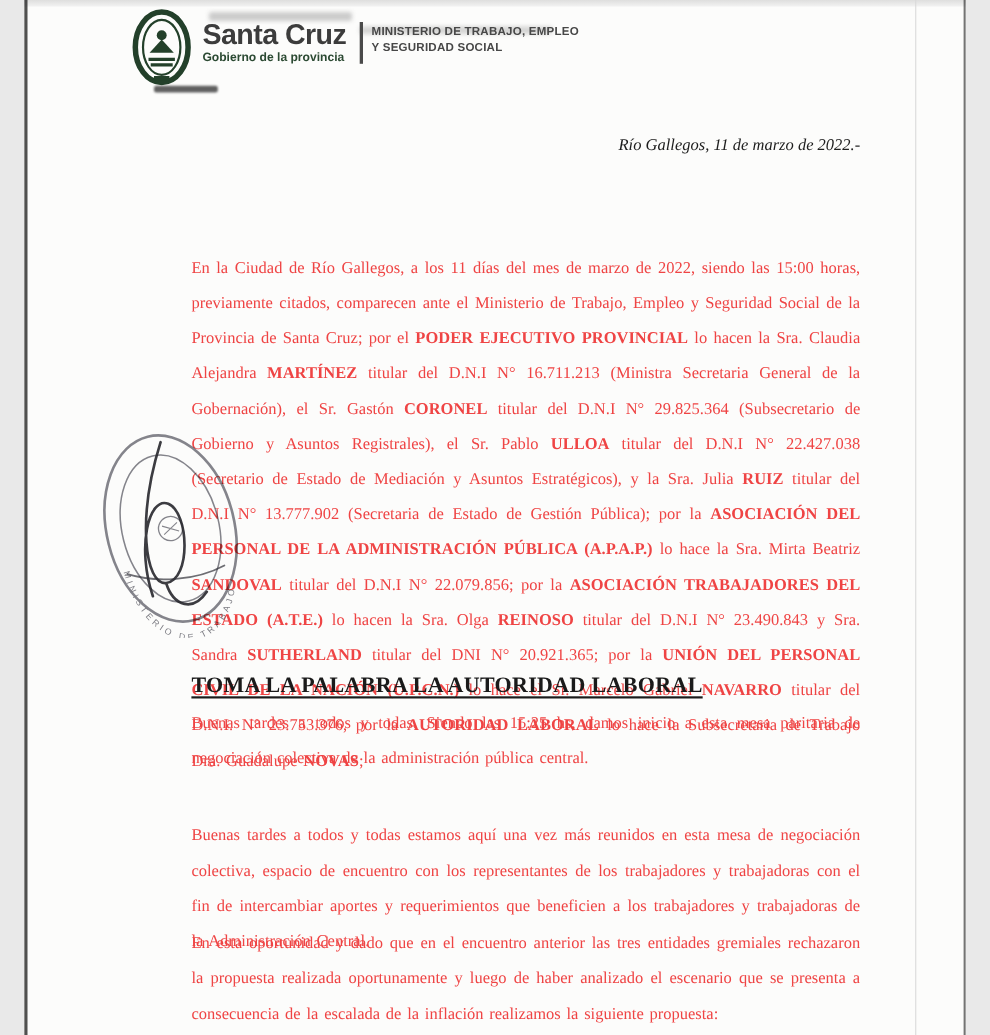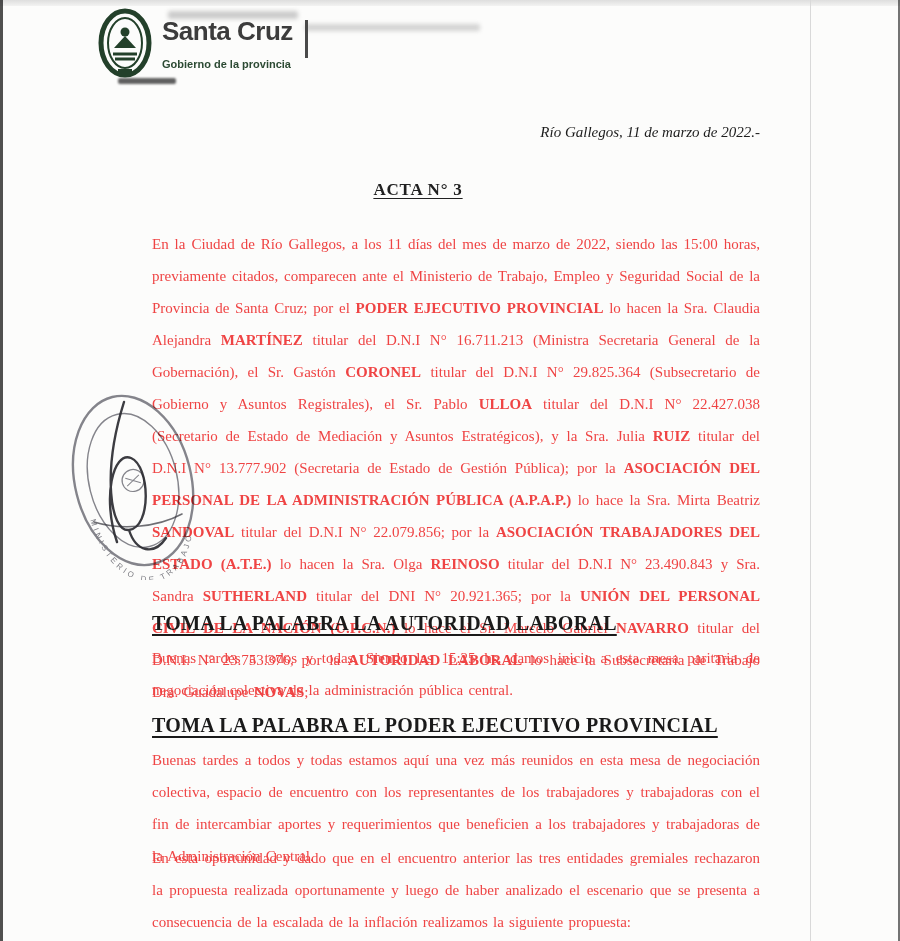--- a/index.html
+++ b/index.html
@@ -1,36 +1,37 @@
 <!DOCTYPE html>
 <html><head>
 <meta charset="utf-8">
 <style>
   html,body{margin:0;padding:0;background:#e9e9e9;}
   .page{
-    position:relative;width:900px;height:941px;background:#fcfcfb;
+    position:relative;width:832px;height:941px;background:#fcfcfb;
     font-family:"Liberation Serif", serif;color:#212121;overflow:hidden;
     margin:0 auto;
+    padding-left:24px;
   }
   
   .scan-top{position:absolute;left:0;top:0;width:900px;height:6px;
     background:linear-gradient(#b9b9b9,#e7e7e7);opacity:.45;}
   .scan-left{position:absolute;left:0;top:0;width:3px;height:941px;background:#242424;opacity:.8;}
   .scan-right{position:absolute;right:0;top:0;width:2px;height:941px;background:#2a2a2a;opacity:.65;}
   .scan-fold{position:absolute;left:810px;top:0;width:1px;height:941px;background:#d9d9d9;}
   .smudge{position:absolute;background:#9b9b9b;filter:blur(2px);border-radius:2px;}
   .smudge.s1{left:168px;top:11px;width:130px;height:8px;opacity:.5;}
   .smudge.s2{left:305px;top:24px;width:175px;height:7px;opacity:.42;}
   .smudge.s3{left:118px;top:78px;width:58px;height:6px;background:#3a3a3a;filter:blur(1px);opacity:.8;}
   
   .hdr{position:absolute;left:98px;top:8px;height:72px;display:flex;align-items:flex-start;}
   .seal{width:54px;height:70px;}
   .brand{margin-left:10px;padding-top:10px;font-family:"Liberation Sans", sans-serif;}
   .brand-name{font-size:26px;font-weight:700;color:#3c3c3c;letter-spacing:-.5px;line-height:1;}
-  .brand-sub{font-size:11px;font-weight:700;color:#2c4a33;margin-top:14px;}
+  .brand-sub{font-size:11px;font-weight:700;color:#2c4a33;margin-top:2px;}
   .hdr-sep{width:3px;height:38px;background:#4a4a4a;margin:12px 8px 0 12px;}
   .ministry{padding-top:14px;font-family:"Liberation Sans", sans-serif;
     font-size:10.5px;font-weight:700;color:#474747;line-height:1.35;letter-spacing:.2px;}
   
   .dateblock{position:absolute;left:400px;top:122px;width:360px;text-align:right;
     font-size:15px;color:#1d1d1d;line-height:1.45;font-weight:400;font-style:italic;}
   
   .title{position:absolute;left:152px;top:180px;width:608px;text-align:center;}
   .title span{display:inline-block;transform:translateX(-38px);font-size:17px;font-weight:700;
     text-decoration:underline;text-underline-offset:3px;letter-spacing:.8px;}
@@ -75,36 +76,36 @@
         <path d="M16 40 L27 28 L38 40 Z" fill="#23402a"></path>
         <path d="M15 46 h24 M17 51 h20" stroke="#23402a" stroke-width="3"></path>
         <path d="M20 63 h14" stroke="#23402a" stroke-width="4"></path>
       </svg>
     </span>
     <div class="brand">
       <div class="brand-name">Santa Cruz</div>
       <div class="brand-sub">Gobierno de la provincia</div>
     </div>
     <div class="hdr-sep"></div>
+    <div class="ministry">
+      <div>MINISTERIO DE TRABAJO, EMPLEO</div>
+      <div>Y SEGURIDAD SOCIAL</div>
+    </div>
   </div>
 
   <div class="dateblock">
     <div>Río Gallegos, 11 de marzo de 2022.-</div>
   </div>
 
-  <div class="title">
-    <span>ACTA N° 3</span>
-  </div>
 
   <div class="para p-open"><span>En la Ciudad de Río Gallegos, a los 11 días del mes de marzo de 2022, siendo las 15:00 horas, previamente citados, comparecen ante el Ministerio de Trabajo, Empleo y Seguridad Social de la Provincia de Santa Cruz; por el </span><span class="b">PODER EJECUTIVO PROVINCIAL</span><span> lo hacen la Sra. Claudia Alejandra </span><span class="b">MARTÍNEZ</span><span> titular del D.N.I N° 16.711.213 (Ministra Secretaria General de la Gobernación), el Sr. Gastón </span><span class="b">CORONEL</span><span> titular del D.N.I N° 29.825.364 (Subsecretario de Gobierno y Asuntos Registrales), el Sr. Pablo </span><span class="b">ULLOA</span><span> titular del D.N.I N° 22.427.038 (Secretario de Estado de Mediación y Asuntos Estratégicos), y la Sra. Julia </span><span class="b">RUIZ</span><span> titular del D.N.I N° 13.777.902 (Secretaria de Estado de Gestión Pública); por la </span><span class="b">ASOCIACIÓN DEL PERSONAL DE LA ADMINISTRACIÓN PÚBLICA (A.P.A.P.)</span><span> lo hace la Sra. Mirta Beatriz </span><span class="b">SANDOVAL</span><span> titular del D.N.I N° 22.079.856; por la </span><span class="b">ASOCIACIÓN TRABAJADORES DEL ESTADO (A.T.E.)</span><span> lo hacen la Sra. Olga </span><span class="b">REINOSO</span><span> titular del D.N.I N° 23.490.843 y Sra. Sandra </span><span class="b">SUTHERLAND</span><span> titular del DNI N° 20.921.365; por la </span><span class="b">UNIÓN DEL PERSONAL CIVIL DE LA NACIÓN (U.P.C.N.)</span><span> lo hace el Sr. Marcelo Gabriel </span><span class="b">NAVARRO</span><span> titular del D.N.I. N° 23.753.376, por la </span><span class="b">AUTORIDAD LABORAL</span><span> lo hace la Subsecretaria de Trabajo Dra. Guadalupe </span><span class="b">NOVAS</span><span>;</span></div>
 
   <div class="sec-h h1">TOMA LA PALABRA LA AUTORIDAD LABORAL</div>
   <div class="para p1">Buenas tardes a todos y todas. Siendo las 15:25 hs, damos inicio a esta mesa paritaria de negociación colectiva de la administración pública central.</div>
 
-  <div class="sec-h h2">TOMA LA PALABRA EL PODER EJECUTIVO PROVINCIAL</div>
   <div class="para p3">En esta oportunidad y dado que en el encuentro anterior las tres entidades gremiales rechazaron la propuesta realizada oportunamente y luego de haber analizado el escenario que se presenta a consecuencia de la escalada de la inflación realizamos la siguiente propuesta:</div>
   <div class="para p2">Buenas tardes a todos y todas estamos aquí una vez más reunidos en esta mesa de negociación colectiva, espacio de encuentro con los representantes de los trabajadores y trabajadoras con el fin de intercambiar aportes y requerimientos que beneficien a los trabajadores y trabajadoras de la Administración Central.</div>
 
   <div class="stamp">
     <svg width="150" height="200" viewBox="0 0 150 200">
       <g transform="rotate(-14 75 100)" opacity="0.72">
         <ellipse cx="73" cy="100" rx="58" ry="86" fill="none" stroke="#585862" stroke-width="2.4"></ellipse>
         <ellipse cx="73" cy="100" rx="44" ry="68" fill="none" stroke="#585862" stroke-width="1.4"></ellipse>
         <path id="stamp-arc" d="M 22 128 A 50 74 0 0 0 124 128" fill="none"></path>
         <text font-size="8" fill="#4e4e58" letter-spacing="3" font-family="Liberation Sans, sans-serif">

